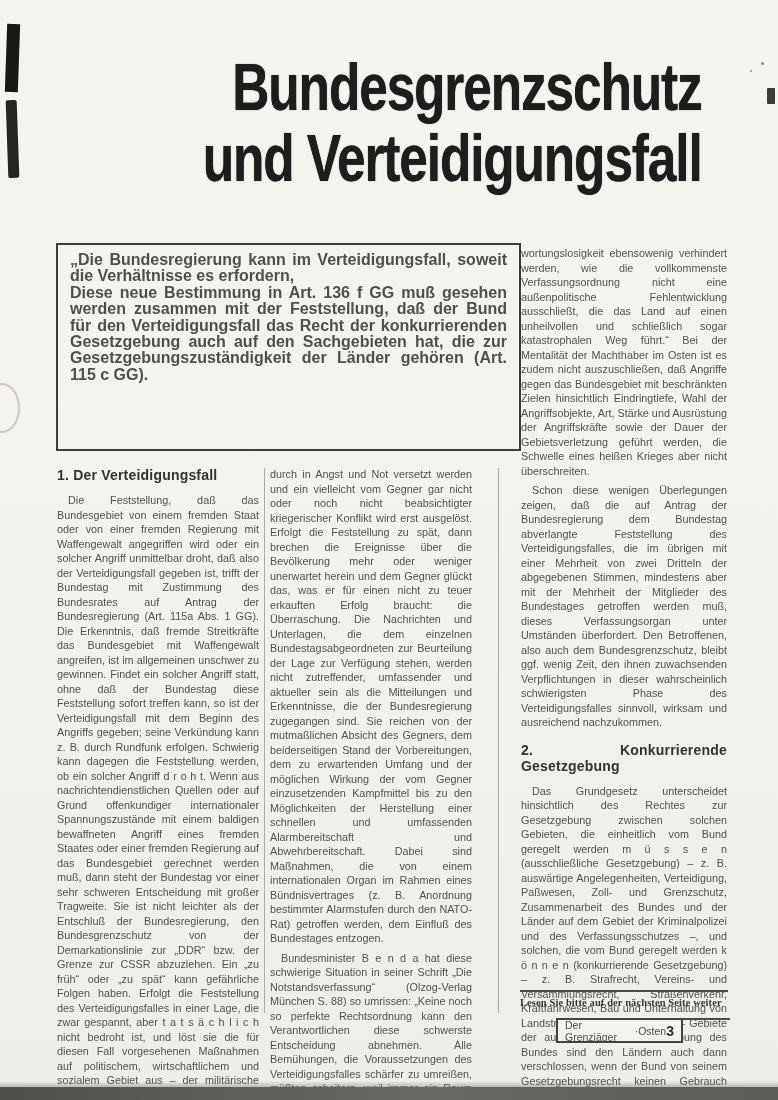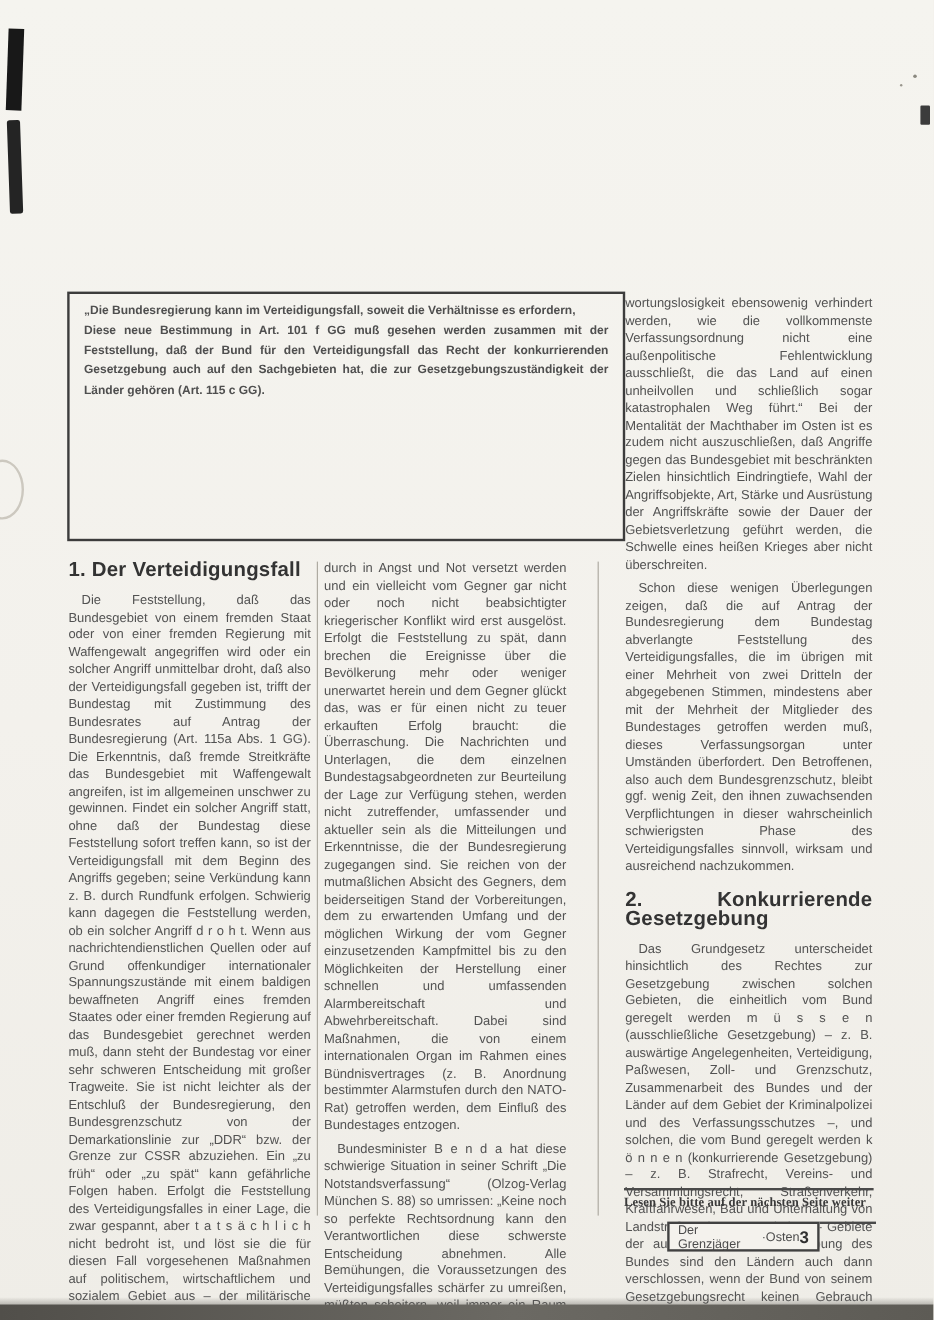--- a/index.html
+++ b/index.html
@@ -25,29 +25,29 @@
   .title-line{
     display:block;font-weight:bold;font-size:66px;line-height:71px;letter-spacing:-1.5px;
     transform:scaleX(0.78);transform-origin:100% 50%;white-space:nowrap;
     text-shadow:0 0 1px #2a2a2a;
   }
 
   
   .quote-box{
     position:absolute;left:56px;top:243px;width:465px;height:208px;box-sizing:border-box;
     border:2px solid #3c3c3c;padding:7px 12px 4px 12px;overflow:hidden;
-    color:#4f4f4f;font-size:10px;line-height:16.4px;font-weight:bold;
+    color:#4f4f4f;font-size:16px;line-height:16.4px;font-weight:bold;
   }
   .quote-box p{margin:0;text-align:justify;hyphens:auto;}
 
   
   .col{position:absolute;color:#525252;font-size:10.8px;line-height:14.5px;text-align:justify;hyphens:auto;}
   .col p{margin:0 0 5px 0;}
   .col p.indent{text-indent:11px;}
-  .col h3{font-size:17px;line-height:16px;color:#333;margin:0 0 10px 0;letter-spacing:.2px;}
+  .col h3{font-size:14px;line-height:16px;color:#333;margin:0 0 10px 0;letter-spacing:.2px;}
   .col h3.mid{margin:12px 0 10px 0;}
   .col-1{left:57px;top:467px;width:202px;}
   .col-2{left:270px;top:467px;width:202px;}
   .col-3{left:521px;top:246px;width:206px;}
   .vrule{position:absolute;width:1px;background:#aeaba2;}
   .vrule-1{left:264px;top:468px;height:545px;}
   .vrule-2{left:498px;top:468px;height:545px;}
 
   
   .footer-rule{position:absolute;left:520px;top:990px;width:208px;height:2px;background:#4a4a4a;}
@@ -70,24 +70,28 @@
 
 <div class="page">
 
   <div class="mark-a"></div>
   <div class="mark-b"></div>
   <div class="punch"></div>
   <div class="edge-dash"></div>
   <div class="speck1"></div>
   <div class="speck2"></div>
 
+  <header class="masthead">
+    <span class="title-line">Bundesgrenzschutz</span>
+    <span class="title-line">und Verteidigungsfall</span>
+  </header>
 
   <section class="quote-box">
     <p>„Die Bundesregierung kann im Verteidigungsfall, soweit die Verhältnisse es erfordern,</p>
-    <p>Diese neue Bestimmung in Art. 101 f GG muß gesehen werden zusammen mit der Feststellung, daß der Bund für den Verteidigungsfall das Recht der konkurrierenden Gesetzgebung auch auf den Sachgebieten hat, die zur Gesetzgebungszuständigkeit der Länder gehören (Art. 115 c GG).</p>
+    <p>Diese neue Bestimmung in Art. 136 f GG muß gesehen werden zusammen mit der Feststellung, daß der Bund für den Verteidigungsfall das Recht der konkurrierenden Gesetzgebung auch auf den Sachgebieten hat, die zur Gesetzgebungszuständigkeit der Länder gehören (Art. 115 c GG).</p>
   </section>
 
   <div class="vrule vrule-1"></div>
   <div class="vrule vrule-2"></div>
 
   <section class="col col-1">
     <h3>1. Der Verteidigungsfall</h3>
     <p class="indent">Die Feststellung, daß das Bundesgebiet von einem fremden Staat oder von einer fremden Regierung mit Waffengewalt angegriffen wird oder ein solcher Angriff unmittelbar droht, daß also der Verteidigungsfall gegeben ist, trifft der Bundestag mit Zustimmung des Bundesrates auf Antrag der Bundesregierung (Art. 115a Abs. 1 GG). Die Erkenntnis, daß fremde Streitkräfte das Bundesgebiet mit Waffengewalt angreifen, ist im allgemeinen unschwer zu gewinnen. Findet ein solcher Angriff statt, ohne daß der Bundestag diese Feststellung sofort treffen kann, so ist der Verteidigungsfall mit dem Beginn des Angriffs gegeben; seine Verkündung kann z. B. durch Rundfunk erfolgen. Schwierig kann dagegen die Feststellung werden, ob ein solcher Angriff d r o h t. Wenn aus nachrichtendienstlichen Quellen oder auf Grund offenkundiger internationaler Spannungszustände mit einem baldigen bewaffneten Angriff eines fremden Staates oder einer fremden Regierung auf das Bundesgebiet gerechnet werden muß, dann steht der Bundestag vor einer sehr schweren Entscheidung mit großer Tragweite. Sie ist nicht leichter als der Entschluß der Bundesregierung, den Bundesgrenzschutz von der Demarkationslinie zur „DDR“ bzw. der Grenze zur CSSR abzuziehen. Ein „zu früh“ oder „zu spät“ kann gefährliche Folgen haben. Erfolgt die Feststellung des Verteidigungsfalles in einer Lage, die zwar gespannt, aber t a t s ä c h l i c h nicht bedroht ist, und löst sie die für diesen Fall vorgesehenen Maßnahmen auf politischem, wirtschaftlichem und sozialem Gebiet aus – der militärische Bereich ist von dem Beschluß und der Feststellung des Bundestages nicht unmittelbar betroffen –, dann kann die Bevölkerung da-</p>
   </section>
 

